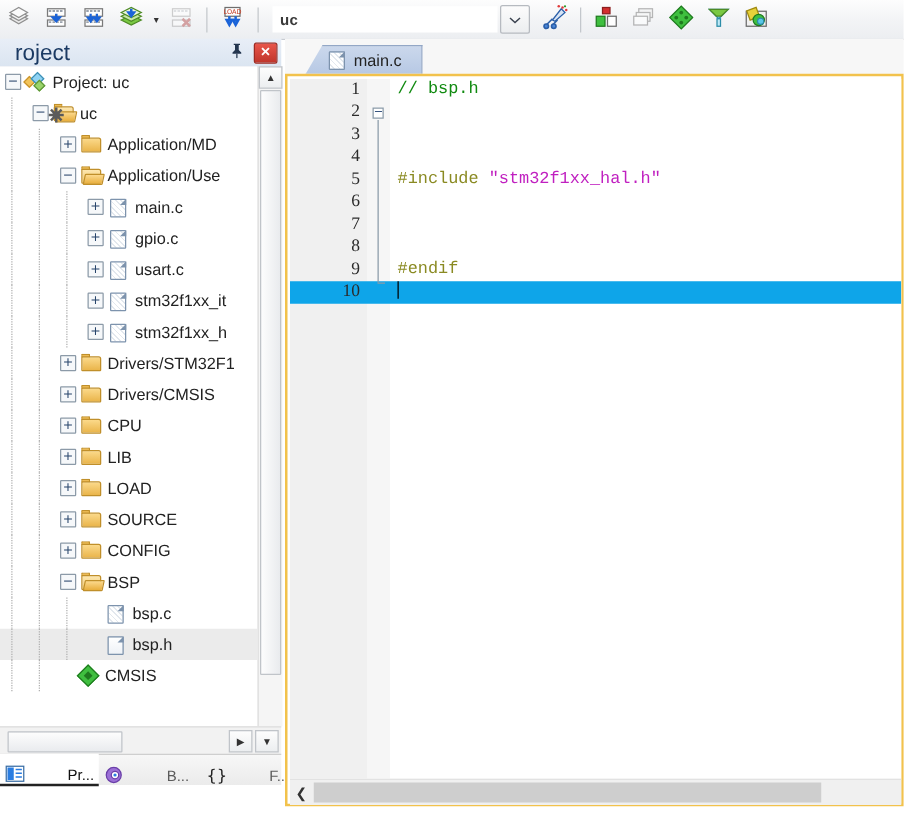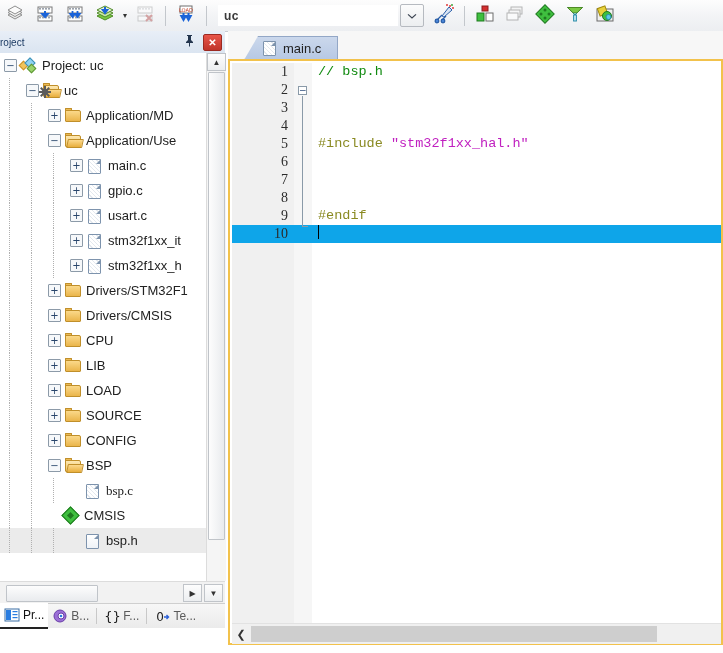--- a/index.html
+++ b/index.html
@@ -51,21 +51,21 @@
     position:absolute;left:0;top:31px;width:225px;height:591px;
     background:#ffffff;
   }
   .proj-header{
     position:absolute;left:0;top:0;width:225px;height:22px;
     background:linear-gradient(to bottom,#e8eef7 0%,#dbe5f1 100%);
     border-bottom:1px solid #b9c6d6;
     display:flex;align-items:center;
   }
   .proj-title{
-    margin-left:0px;font-size:10px;color:#1b3a63;font-weight:normal;
+    margin-left:12px;font-size:18px;color:#1b3a63;font-weight:normal;
     padding-left:0px;
   }
   .proj-hdr-right{margin-left:auto;display:flex;align-items:center;padding-right:3px;}
   .pin-btn{width:16px;height:16px;display:flex;align-items:center;justify-content:center;color:#24364f;font-size:12px;}
   .close-btn{
     width:17px;height:15px;margin-left:6px;
     background:linear-gradient(to bottom,#e8554a,#c0352b);
     border:1px solid #9c2a22;border-radius:2px;
     color:#fff;font-size:10px;font-weight:bold;
     display:flex;align-items:center;justify-content:center;
@@ -158,22 +158,22 @@
   }
 
   
   .ptabs{
     position:absolute;left:0;top:572px;width:225px;height:24px;
     background:linear-gradient(to bottom,#f7f7f7,#ebebeb);
     border-top:1px solid #cfcfcf;
     display:flex;align-items:center;
   }
   .ptab{
-    height:24px;display:flex;align-items:center;padding:0 4px;
-    font-size:12px;color:#5b5b5b;
+    height:24px;display:flex;align-items:flex-end;padding:0 4px;
+    font-size:12px;color:#5b5b5b;gap:31px;
   }
   .ptab.active{background:#fff;color:#111;border-bottom:2px solid #222;}
   .ptab .pt-ico{width:17px;height:15px;margin-right:2px;position:relative;}
   .ptsep{width:1px;height:16px;background:#c8c8c8;margin:0 3px;}
 
   
   .editor-outer{
     position:absolute;left:228px;top:31px;width:495px;height:591px;
     background:#f7f7f7;
   }
@@ -675,48 +675,48 @@
           <div class="guide" style="left: 31px; top: 0px; height: 25px;"></div>
           <span class="exp">−</span>
           <span class="ico">
             <span class="fold open">
               <span class="tab"></span>
               <span class="back"></span>
             </span>
           </span>
           <span class="lbl">BSP</span>
         </div>
-        <div class="tnode" style="padding-left: 70px; font-family: Liberation Serif, serif;">
+        <div class="tnode" style="padding-left: 70px;">
           <div class="guide" style="left: 9px; top: 0px; height: 25px;"></div>
           <div class="guide" style="left: 31px; top: 0px; height: 25px;"></div>
           <div class="guide" style="left: 53px; top: 0px; height: 25px;"></div>
           <span class="exp empty"></span>
           <span class="ico">
             <span class="file hatch"></span>
           </span>
           <span class="lbl">bsp.c</span>
         </div>
-        <div class="tnode" style="padding-left: 48px;">
-          <div class="guide" style="left: 9px; top: 0px; height: 25px;"></div>
-          <div class="guide" style="left: 31px; top: 0px; height: 25px;"></div>
-          <span class="exp empty"></span>
-          <span class="ico">
-            <span class="cmsis-d"></span>
-          </span>
-          <span class="lbl">CMSIS</span>
-        </div>
         <div class="tnode sel" style="padding-left: 70px;">
           <div class="guide" style="left: 9px; top: 0px; height: 25px;"></div>
           <div class="guide" style="left: 31px; top: 0px; height: 25px;"></div>
           <div class="guide" style="left: 53px; top: 0px; height: 25px;"></div>
           <span class="exp empty"></span>
           <span class="ico">
             <span class="file"></span>
           </span>
           <span class="lbl">bsp.h</span>
+        </div>
+        <div class="tnode" style="padding-left: 48px;">
+          <div class="guide" style="left: 9px; top: 0px; height: 25px;"></div>
+          <div class="guide" style="left: 31px; top: 0px; height: 25px;"></div>
+          <span class="exp empty"></span>
+          <span class="ico">
+            <span class="cmsis-d"></span>
+          </span>
+          <span class="lbl">CMSIS</span>
         </div>
       </div>
 
     <div class="vscroll">
       <div class="vs-btn">
         <span style="font-size:8px;color:#333">▲</span>
       </div>
       <div class="vs-thumb"></div>
     </div>
 

